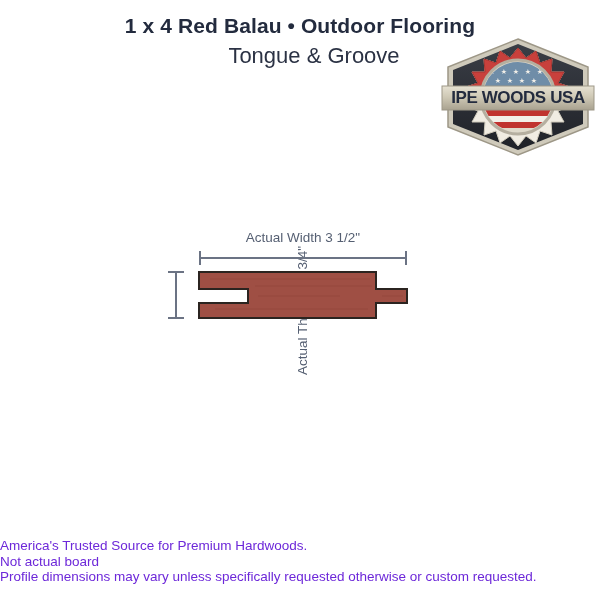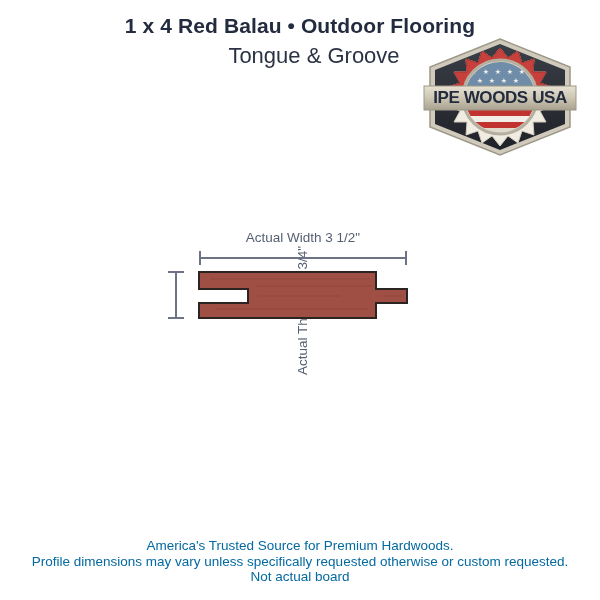--- a/index.html
+++ b/index.html
@@ -45,21 +45,21 @@
     font-size: 22px;
     font-weight: normal;
     color: #2b3244;
     white-space: nowrap;
     margin-left: 14px;
   }
 
   
   #logo {
     position: absolute;
-    left: 422px;
+    left: 440px;
     top: 36px;
     width: 156px;
     height: 122px;
   }
   #logo svg { display: block; }
 
   
   #diagram {
     position: absolute;
     left: 0;
@@ -105,22 +105,22 @@
     left: 0;
     top: 0;
   }
 
   
   #footer {
     position: absolute;
     left: 0;
     top: 538px;
     width: 600px;
-    text-align: center;
-    color: #0369a1;
+    text-align: left;
+    color: #6d28d9;
     font-size: 13.5px;
     line-height: 15.5px;
   }
   #footer div { white-space: nowrap; }
 </style>
 </head>
 <body>
 
 <div id="header">
   <div id="title">1 x 4 Red Balau • Outdoor Flooring</div>
@@ -246,15 +246,15 @@
       <line x1="255" y1="76" x2="372" y2="76"></line>
       <line x1="258" y1="86" x2="340" y2="86"></line>
       <line x1="215" y1="99" x2="368" y2="99"></line>
       <line x1="382" y1="86" x2="403" y2="86"></line>
     </g>
   </svg>
 </div>
 
 <div id="footer">
   <div>America's Trusted Source for Premium Hardwoods.</div>
+  <div>Not actual board</div>
   <div>Profile dimensions may vary unless specifically requested otherwise or custom requested.</div>
-  <div>Not actual board</div>
 </div>
 
 </body></html>

